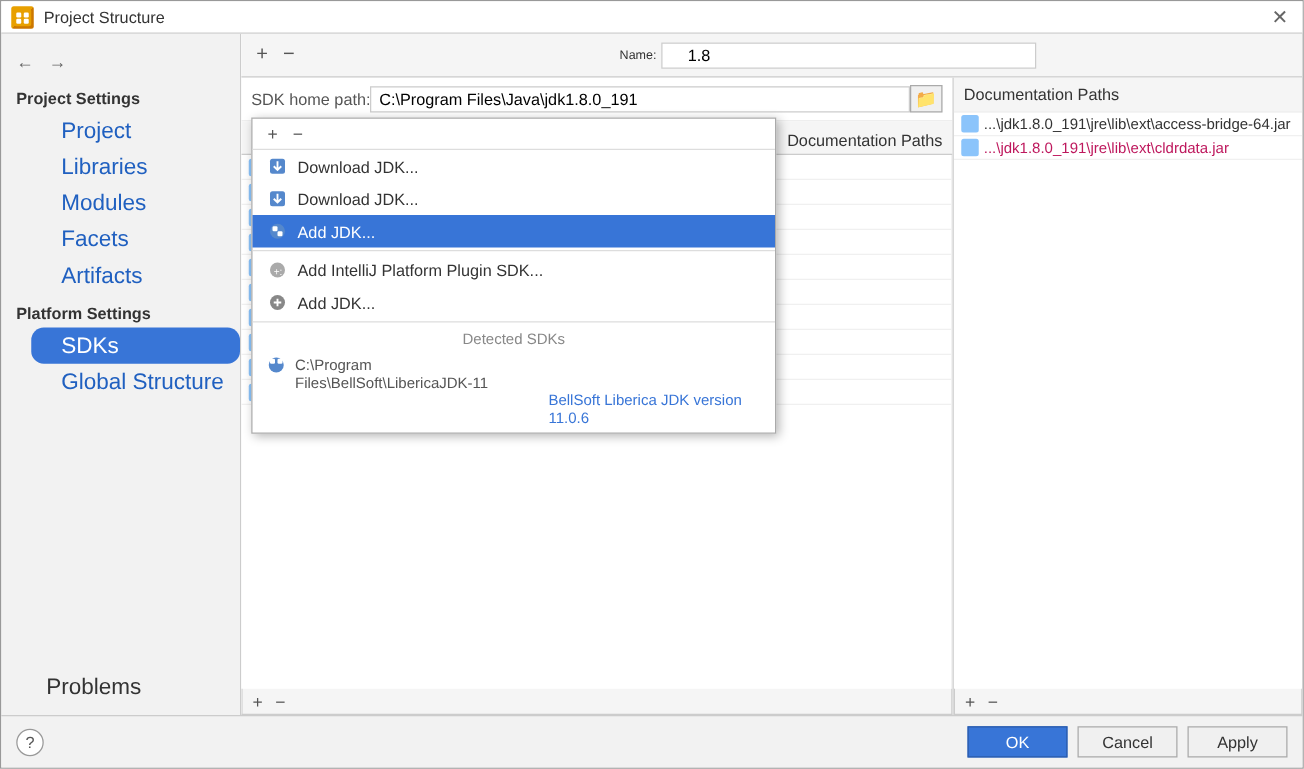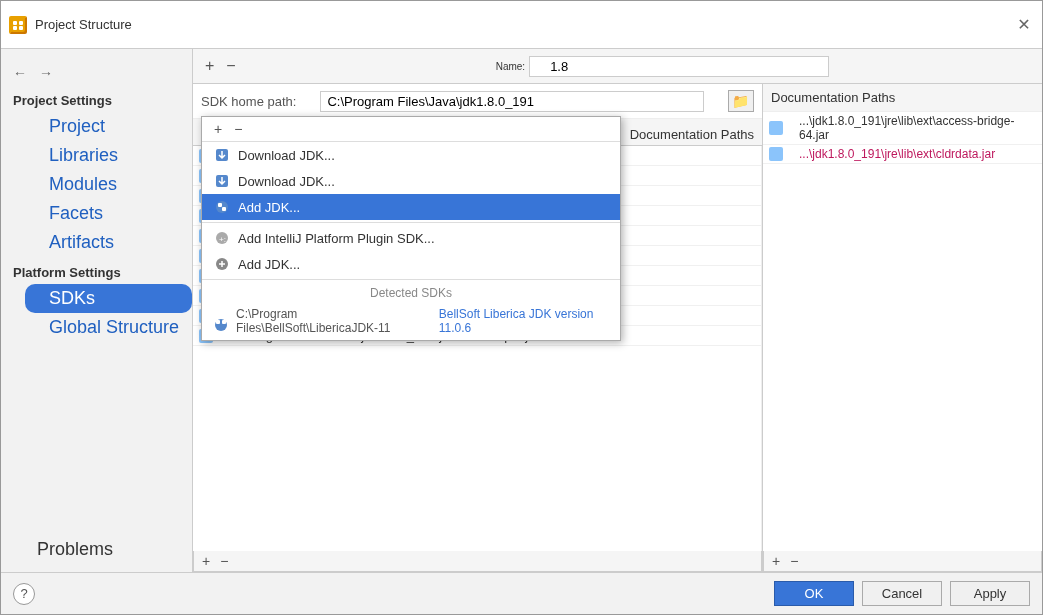--- a/index.html
+++ b/index.html
@@ -22,21 +22,21 @@
       display: flex;
       flex-direction: column;
       box-shadow: 2px 2px 10px rgba(0,0,0,0.4);
     }
     .titlebar {
       background: #fff;
       border-bottom: 1px solid #ccc;
       display: flex;
       align-items: center;
       padding: 0 8px;
-      height: 48px;
+      height: 26px;
       flex-shrink: 0;
     }
     .titlebar-icon {
       width: 18px;
       height: 18px;
       margin-right: 8px;
       background: linear-gradient(135deg, #e8a000 50%, #cc7700 50%);
       border-radius: 2px;
       display: flex;
       align-items: center;
@@ -149,21 +149,21 @@
       background: #f0f0f0;
       border: 1px solid #aaa;
       cursor: pointer;
       display: flex; align-items: center; justify-content: center;
       font-size: 14px;
     }
     .classpath-item {
       display: flex;
       align-items: center;
       padding: 2px 6px;
-      gap: 16px;
+      gap: 4px;
       border-bottom: 1px solid #f0f0f0;
     }
     .jar-icon {
       width: 14px; height: 14px;
       background: #8BC4FB;
       border-radius: 2px;
       flex-shrink: 0;
       display: inline-block;
     }
     .classpath-text { color: #333; }
@@ -239,28 +239,28 @@
       margin: 2px 0;
     }
     .dropdown-section-label {
       text-align: center;
       color: #888;
       font-size: 12px;
       padding: 4px 0 2px 0;
     }
     .detected-item {
       display: flex;
-      align-items: flex-end;
+      align-items: flex-start;
       padding: 5px 12px;
       gap: 8px;
       cursor: pointer;
       font-size: 12px;
     }
     .detected-path { color: #555; }
-    .detected-name { color: #3875d7; }
+    .detected-name { color: #3875d7; margin-top: 28px; }
     .footer {
       display: flex;
       align-items: center;
       justify-content: space-between;
       padding: 8px 12px;
       border-top: 1px solid #ccc;
       background: #f2f2f2;
       flex-shrink: 0;
     }
     .footer-left { display: flex; align-items: center; }
@@ -335,21 +335,21 @@
         <button class="toolbar-btn">−</button>
         <span style="width:220px;"></span>
         <span class="name-label">Name:</span>
         <input class="name-input" value="1.8" style="">
       </div>
 
       <div style="display:flex; flex:1; overflow:hidden; position:relative;">
 
         <div style="flex:1; display:flex; flex-direction:column; overflow:hidden;">
 
-          <div style="display:flex; align-items:center; padding: 6px 8px; border-bottom:1px solid #eee; gap:24px;">
+          <div style="display:flex; align-items:center; padding: 6px 8px; border-bottom:1px solid #eee; gap:0;">
             <span style="font-size:13px; color:#555; min-width:80px;">SDK home path:</span>
             <input style="flex: 1 1 0%; border: 1px solid rgb(204, 204, 204); padding: 2px 6px; font-size: 13px;" value="C:\Program Files\Java\jdk1.8.0_191">
             <button class="folder-btn">📁</button>
           </div>
 
           <div style="display:flex; padding: 4px 8px 0 8px; border-bottom:1px solid #ccc; background:#f5f5f5; gap:0;">
             <div style="padding:3px 12px; border:1px solid #ccc; border-bottom:none; background:#fff; font-size:13px; cursor:pointer;">Classes</div>
             <div style="padding:3px 12px; border:1px solid transparent; border-bottom:none; font-size:13px; cursor:pointer; color:#555;">Sourcepath</div>
             <div style="padding:3px 12px; border:1px solid transparent; border-bottom:none; font-size:13px; cursor:pointer; color:#555;">Annotations</div>
             <div style="flex:1;"></div>

